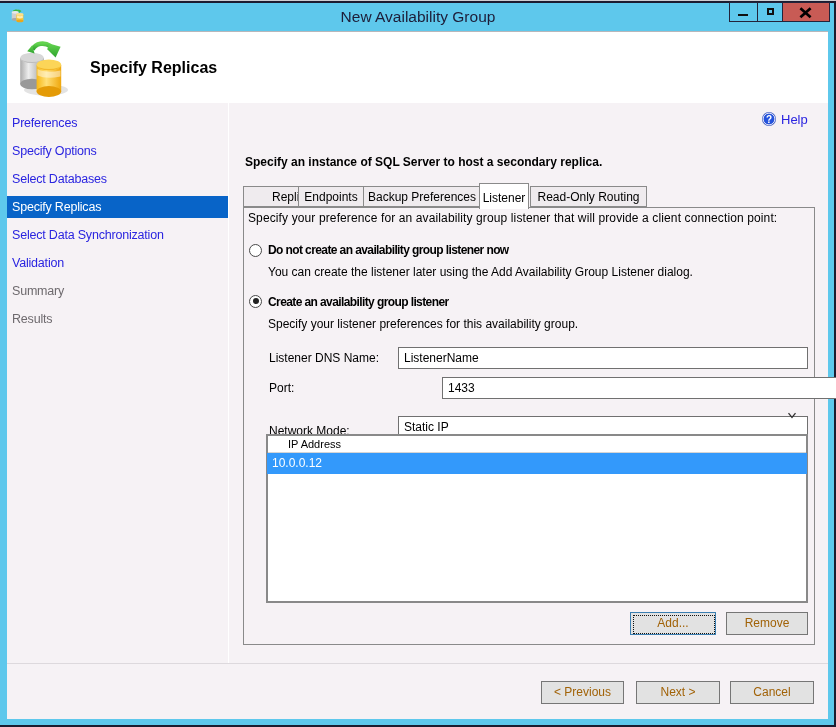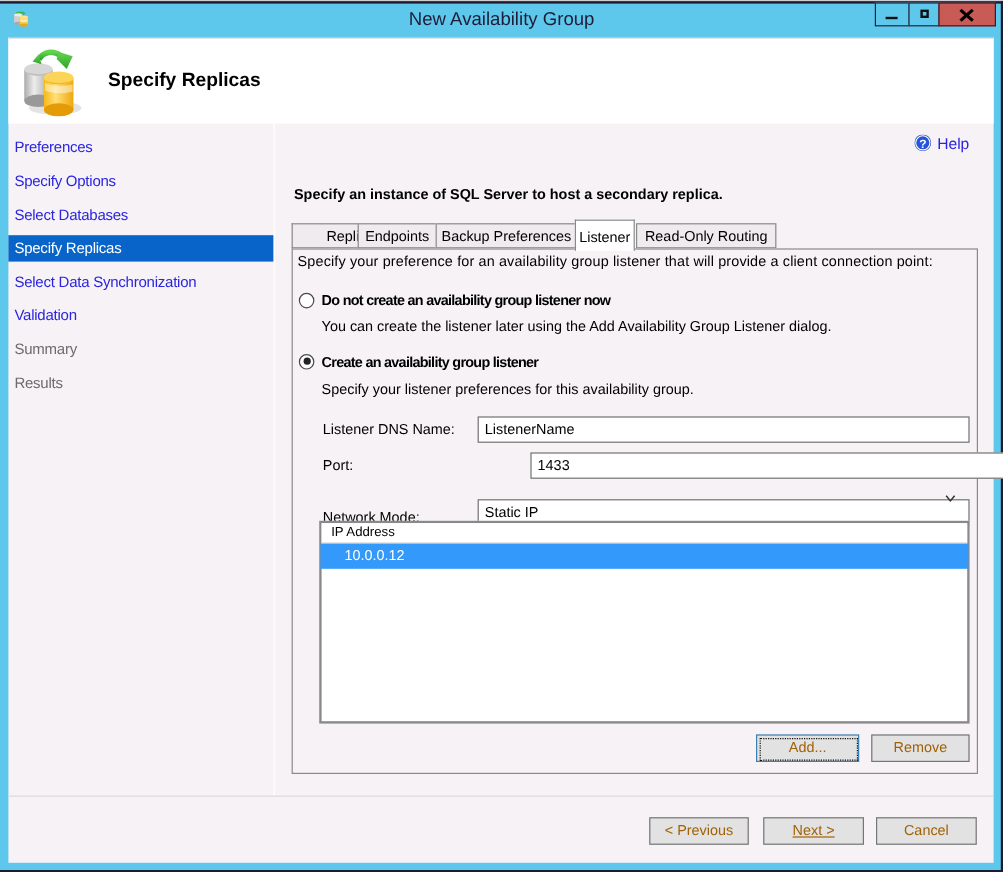--- a/index.html
+++ b/index.html
@@ -38,22 +38,22 @@
   .tab-last{border-right:1px solid #8a8a8a;}
   .tab-active{top:183px;height:26px;background:#ffffff;border:1px solid #8a8a8a;border-bottom:none;z-index:5;line-height:28px;}
   .groupbox{left:243px;top:207px;width:572px;height:438px;box-sizing:border-box;border:1px solid #8a8a8a;}
   .t12{font-size:12px;color:#000;}
   .b12{font-size:12px;font-weight:bold;color:#000;letter-spacing:-0.6px;}
   .radio{width:13px;height:13px;box-sizing:border-box;border:1px solid #494949;border-radius:50%;background:#fff;}
   .radio-dot{width:6px;height:6px;border-radius:50%;background:#222222;}
   .input{box-sizing:border-box;border:1px solid #707070;background:#fff;font-size:12px;color:#000;line-height:20px;padding-left:5px;}
   
   .list{left:266px;top:434px;width:542px;height:169px;box-sizing:border-box;border:2px solid #898989;background:#fff;}
-  .list-header{left:268px;top:436px;width:538px;height:17px;background:#fff;border-bottom:1px solid #d5d5d5;box-sizing:border-box;font-size:11px;color:#000;line-height:16px;padding-left:8px;}
-  .list-sel{left:267px;top:453px;width:540px;height:21px;background:#3399fb;color:#fff;font-size:12px;line-height:21px;padding-left:20px;box-sizing:border-box;}
+  .list-header{left:268px;top:436px;width:538px;height:17px;background:#fff;border-bottom:1px solid #d5d5d5;box-sizing:border-box;font-size:11px;color:#000;line-height:16px;padding-left:20px;}
+  .list-sel{left:267px;top:453px;width:540px;height:21px;background:#3399fb;color:#fff;font-size:12px;line-height:21px;padding-left:5px;box-sizing:border-box;}
   
   .pbtn{height:23px;box-sizing:border-box;background:#e2e2e2;border:1px solid #767676;font-size:12px;color:#a16207;text-align:center;line-height:21px;}
   .footer-sep{left:7px;top:663px;width:821px;height:1px;background:#ddd9dd;}
 </style>
 </head>
 <body>
 <div class="win">
   <div class="abs f-toplight"></div>
   <div class="abs f-top"></div>
   <div class="abs f-right"></div>
@@ -174,15 +174,15 @@
   <div class="abs list"></div>
   <div class="abs list-header">IP Address</div>
   <div class="abs list-sel">10.0.0.12</div>
 
   <div class="abs pbtn" style="left:630px;top:612px;width:86px;border-color:#3c7fb1;">Add...</div>
   <div class="abs" style="left:633px;top:615px;width:80px;height:17px;border:1px dotted #111;"></div>
   <div class="abs pbtn" style="left:726px;top:612px;width:82px;">Remove</div>
 
   <div class="abs footer-sep"></div>
   <div class="abs pbtn" style="left:541px;top:681px;width:83px;">&lt; Previous</div>
-  <div class="abs pbtn" style="left:636px;top:681px;width:84px;text-decoration:underline;">Next &gt;</div>
+  <div class="abs pbtn" style="left:636px;top:681px;width:84px;">Next &gt;</div>
   <div class="abs pbtn" style="left:730px;top:681px;width:84px;">Cancel</div>
 </div>
 
 </body></html>

